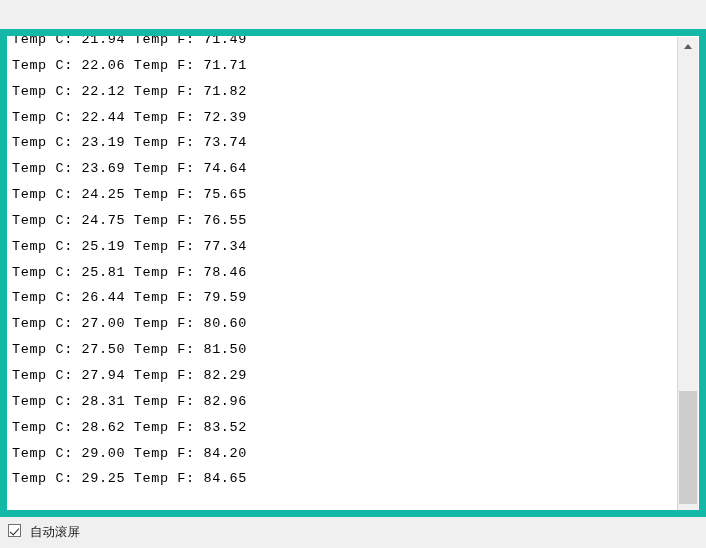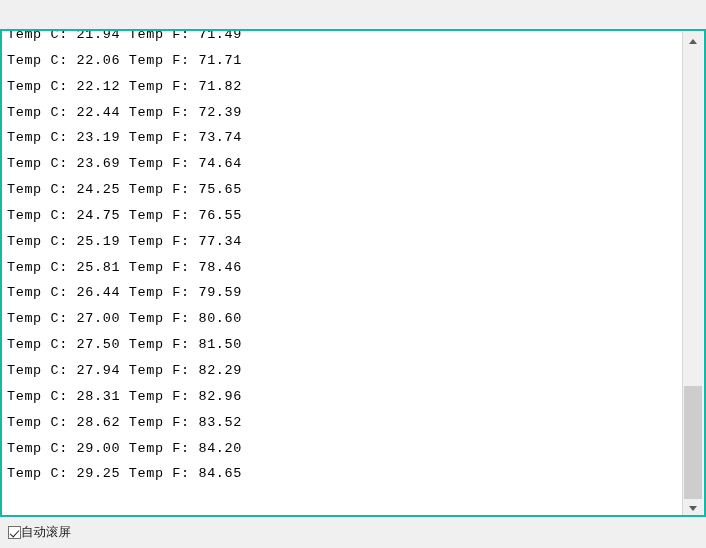--- a/index.html
+++ b/index.html
@@ -68,21 +68,21 @@
   }
 
   
   .console-frame {
     position: absolute;
     left: 0;
     top: 29px;
     width: 706px;
     height: 488px;
     box-sizing: border-box;
-    border: 2px solid #14b8a6;
+    border: 7px solid #14b8a6;
     background: #ffffff;
     overflow: hidden;
   }
   .console-text {
     position: absolute;
     left: 0;
     top: -13px;
     width: 682px;
     height: 500px;
     box-sizing: border-box;
@@ -152,22 +152,21 @@
     bottom: 0;
     width: 706px;
     height: 31px;
     background: #f0f0f0;
   }
   .autoscroll {
     position: absolute;
     left: 8px;
     top: 7px;
     display: flex;
-    align-items: center;
-    gap: 0;
+    gap: 9px;
     cursor: default;
   }
   .checkbox {
     width: 13px;
     height: 13px;
     box-sizing: border-box;
     border: 1px solid #707070;
     background: #ffffff;
     position: relative;
   }

